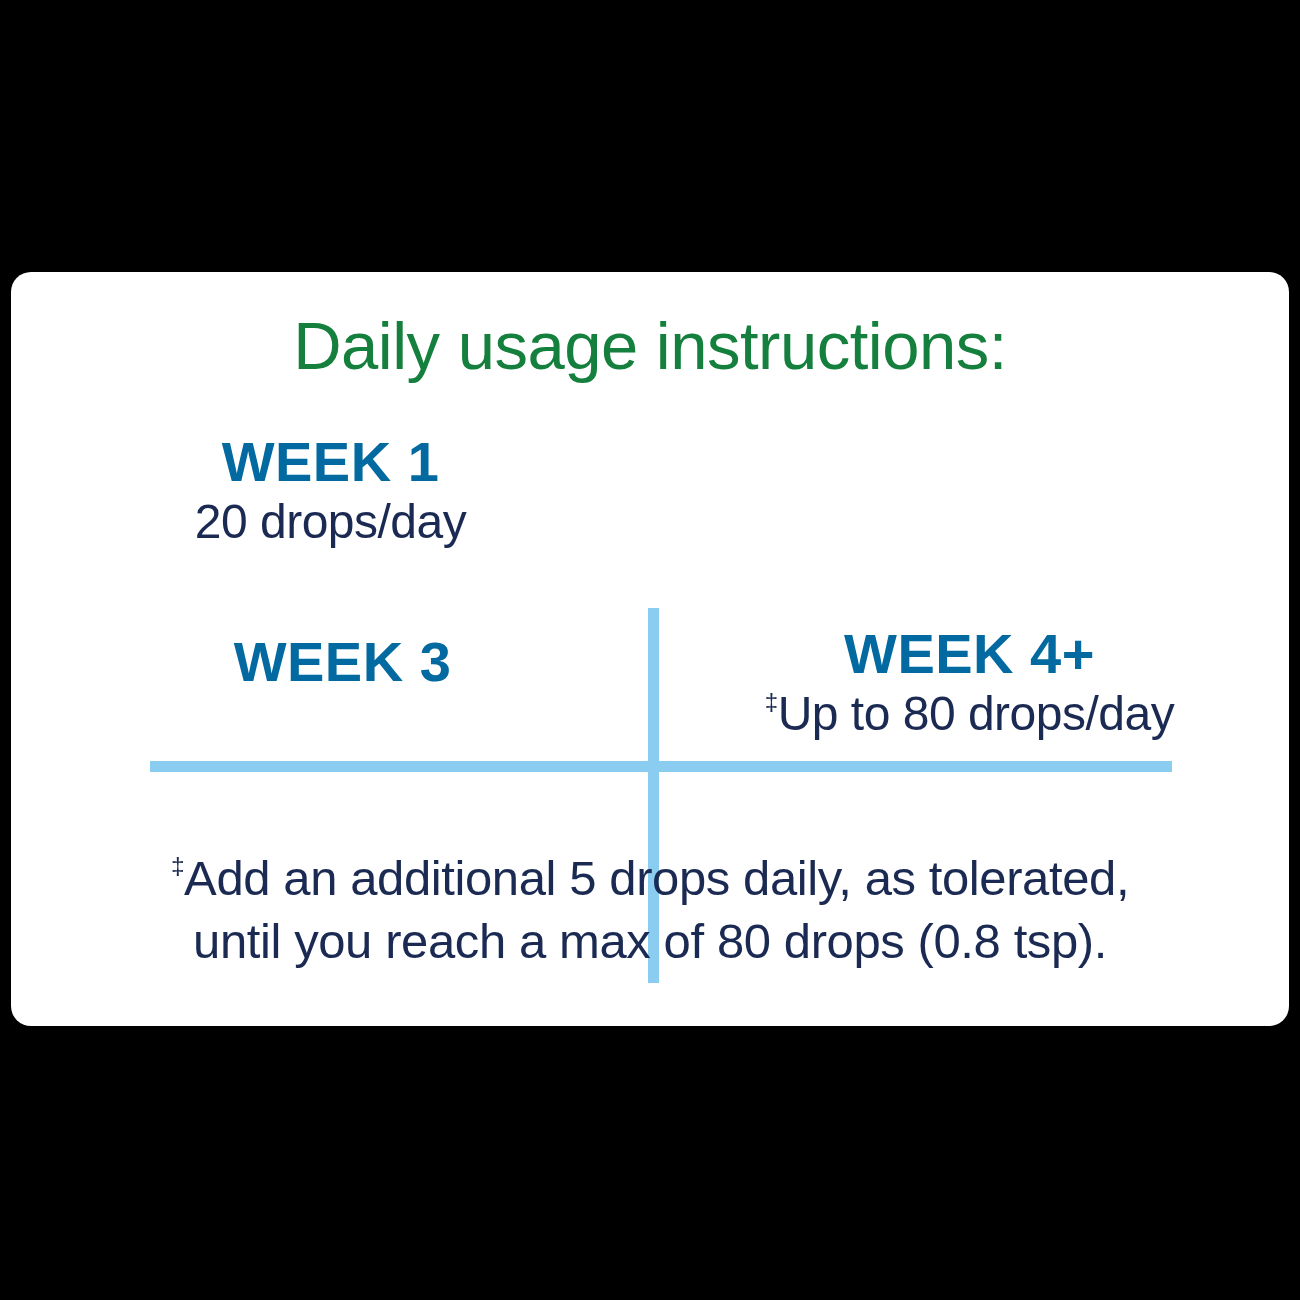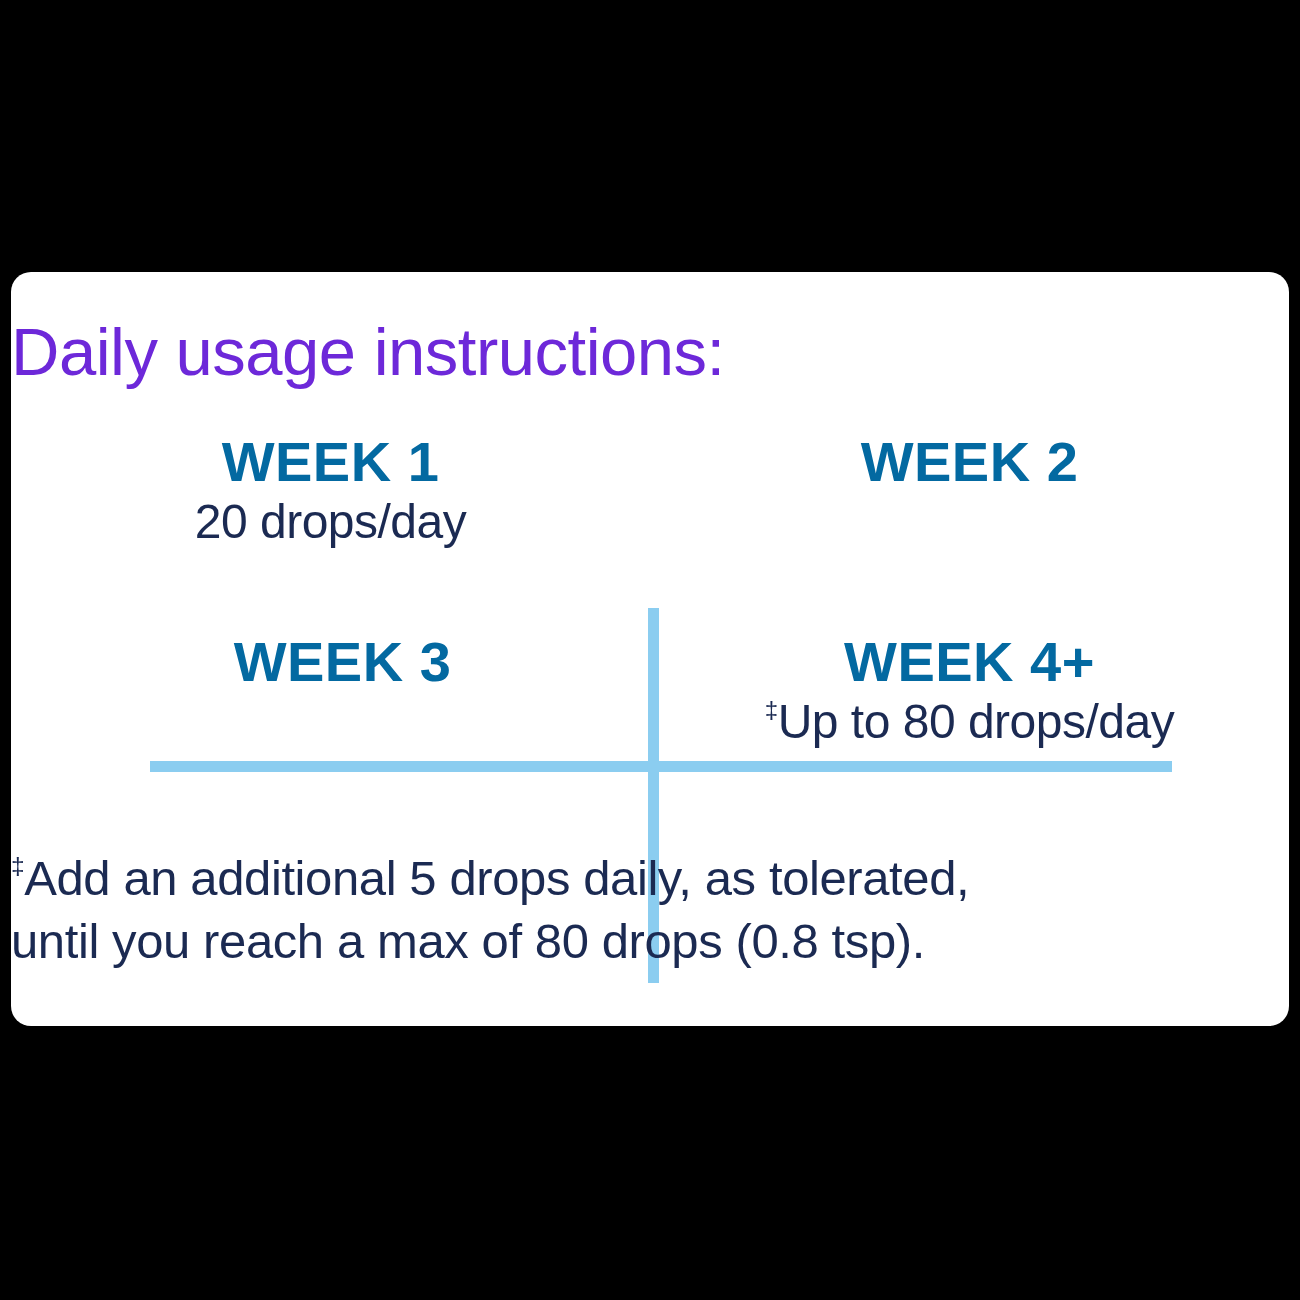--- a/index.html
+++ b/index.html
@@ -33,48 +33,48 @@
     border-radius: 20px;
     box-sizing: border-box;
   }
 
   
   .card-title {
     position: absolute;
     left: 0;
     top: 40px;
     width: 100%;
-    color: #6d28d9;
+    text-align: center;
+    color: #15803d;
     font-size: 67px;
     font-weight: 400;
     letter-spacing: -0.5px;
     line-height: 1;
     white-space: nowrap;
-    margin-top: 6px;
   }
 
   
   .grid {
     position: absolute;
     left: 0;
     top: 160px;
     width: 100%;
     height: 392px;
   }
 
   .quad {
     position: absolute;
     width: 50%;
     text-align: center;
     box-sizing: border-box;
   }
   .quad.tl { left: 0;    top: 0;   }
   .quad.tr { left: 50%;  top: 0;   }
   .quad.bl { left: 0;    top: 200px; padding-left: 24px; }
-  .quad.br { left: 50%;  top: 200px; }
+  .quad.br { left: 50%;  top: 192px; }
 
   .week-label {
     color: #0369a1;
     font-size: 56px;
     font-weight: 700;
     letter-spacing: 0.5px;
     line-height: 1.08;
     white-space: nowrap;
   }
 
@@ -119,20 +119,21 @@
     height: 375px;
     background: #8bcdf0;
   }
 
   
   .footnote {
     position: absolute;
     left: 0;
     top: 575px;
     width: 100%;
+    text-align: center;
     color: #1b2a52;
     font-size: 49px;
     font-weight: 400;
     letter-spacing: -0.4px;
     line-height: 1.28;
   }
   .footnote .fn-line { display: block; white-space: nowrap; }
 </style>
 </head>
 <body>
@@ -147,21 +148,20 @@
 
       <div class="divider-h"></div>
       <div class="divider-v"></div>
 
       <div class="quad tl">
         <div class="week-label">WEEK 1</div>
         <div class="dose-text">20 drops/day</div>
       </div>
 
       <div class="quad tr">
-        <div class="week-label">WEEK 2</div>
       </div>
 
       <div class="quad bl">
         <div class="week-label">WEEK 3</div>
       </div>
 
       <div class="quad br">
         <div class="week-label">WEEK 4+</div>
         <div class="dose-text"><sup class="dag">‡</sup><span>Up to 80 drops/day</span></div>
       </div>

